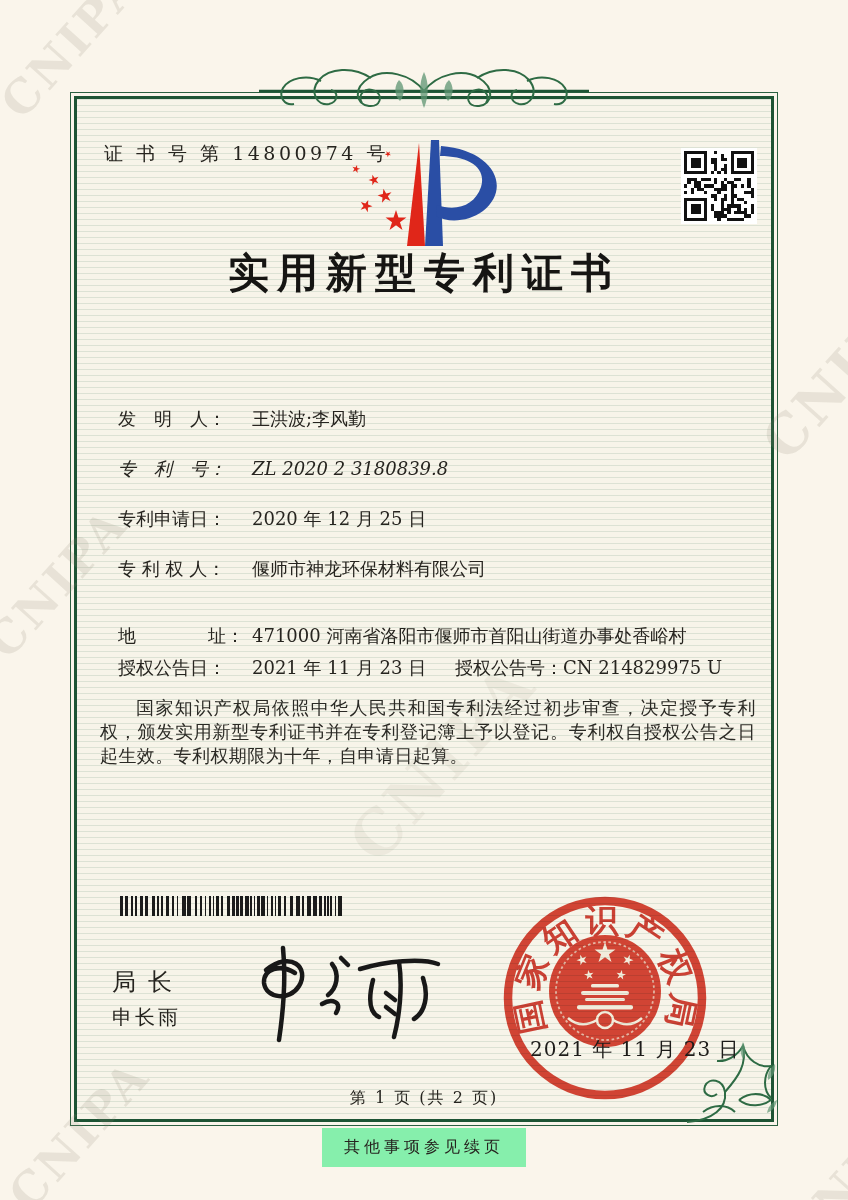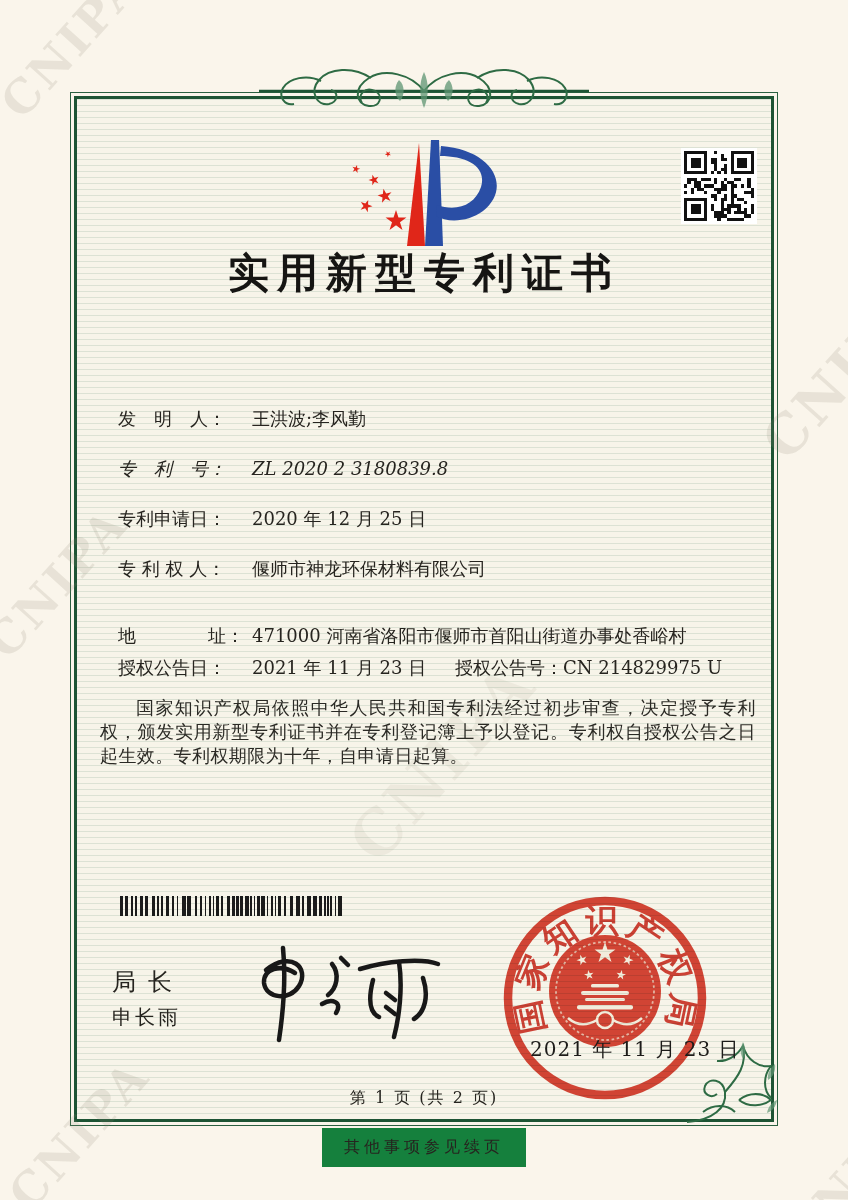--- a/index.html
+++ b/index.html
@@ -58,21 +58,21 @@
   
   .barcode { position:absolute; left:120px; top:896px; }
   .director-title { position:absolute; left:112px; top:966px; font-size:24px; letter-spacing:12px; }
   .director-name  { position:absolute; left:112px; top:1004px; font-size:20px; letter-spacing:3px; }
   .signature { position:absolute; left:236px; top:938px; }
   .seal { position:absolute; left:497px; top:896px; mix-blend-mode:multiply; }
   .seal-date { position:absolute; left:530px; top:1036px; font-size:20px; letter-spacing:1px; color:#1c1b19; }
   .page-no { position:absolute; left:0; right:0; top:1088px; text-align:center; font-size:16px; letter-spacing:2px; }
   .note {
     position:absolute; left:50%; top:1128px; transform:translateX(-50%);
-    background:#15803d; padding:9px 22px; font-size:16px; letter-spacing:4px; white-space:nowrap;
+    background:#86efac; padding:9px 22px; font-size:16px; letter-spacing:4px; white-space:nowrap;
   }
   .ornament-top { position:absolute; left:50%; top:56px; transform:translateX(-50%); }
   .ornament-corner { position:absolute; left:683px; top:1034px; }
 </style>
 </head>
 <body>
 
 <div class="page">
 
   <div class="frame-outer"></div>
@@ -110,20 +110,21 @@
       <path d="M56,66 C66,58 80,58 88,66 C80,72 66,74 56,66"></path>
       <path d="M20,78 C30,70 44,70 52,78"></path>
     </g>
     <g fill="#5f9673" opacity="0.7">
       <path d="M60,8 C57,14 57,20 60,25 C63,20 63,14 60,8 Z"></path>
       <path d="M92,30 C87,34 84,40 85,46 C90,43 93,37 92,30 Z"></path>
       <path d="M94,66 C89,68 85,73 84,79 C90,77 93,72 94,66 Z"></path>
     </g>
   </svg>
 
+  <div class="cert-no">证 书 号 第 14800974 号</div>
 
   <svg class="logo" width="188" height="114" viewBox="0 0 188 114">
     <defs>
       <path id="st" d="M0,-1 L0.225,-0.309 L0.951,-0.309 L0.363,0.118 L0.588,0.809 L0,0.382 L-0.588,0.809 L-0.363,0.118 L-0.951,-0.309 L-0.225,-0.309 Z"></path>
     </defs>
     <polygon points="87,7 75,110 93,110" fill="#e02619"></polygon>
     <polygon points="99,4 93,110 111,110 107,4" fill="#2a4ea5"></polygon>
     <path d="M109,10 C162,14 180,52 151,75 C136,86 116,87 104,80 L105,69 C125,76 143,69 149,51 C155,31 136,20 108,20 Z" fill="#2a4ea5"></path>
     <g fill="#e02619">
       <use href="#st" transform="translate(64,85) scale(11)"></use>

